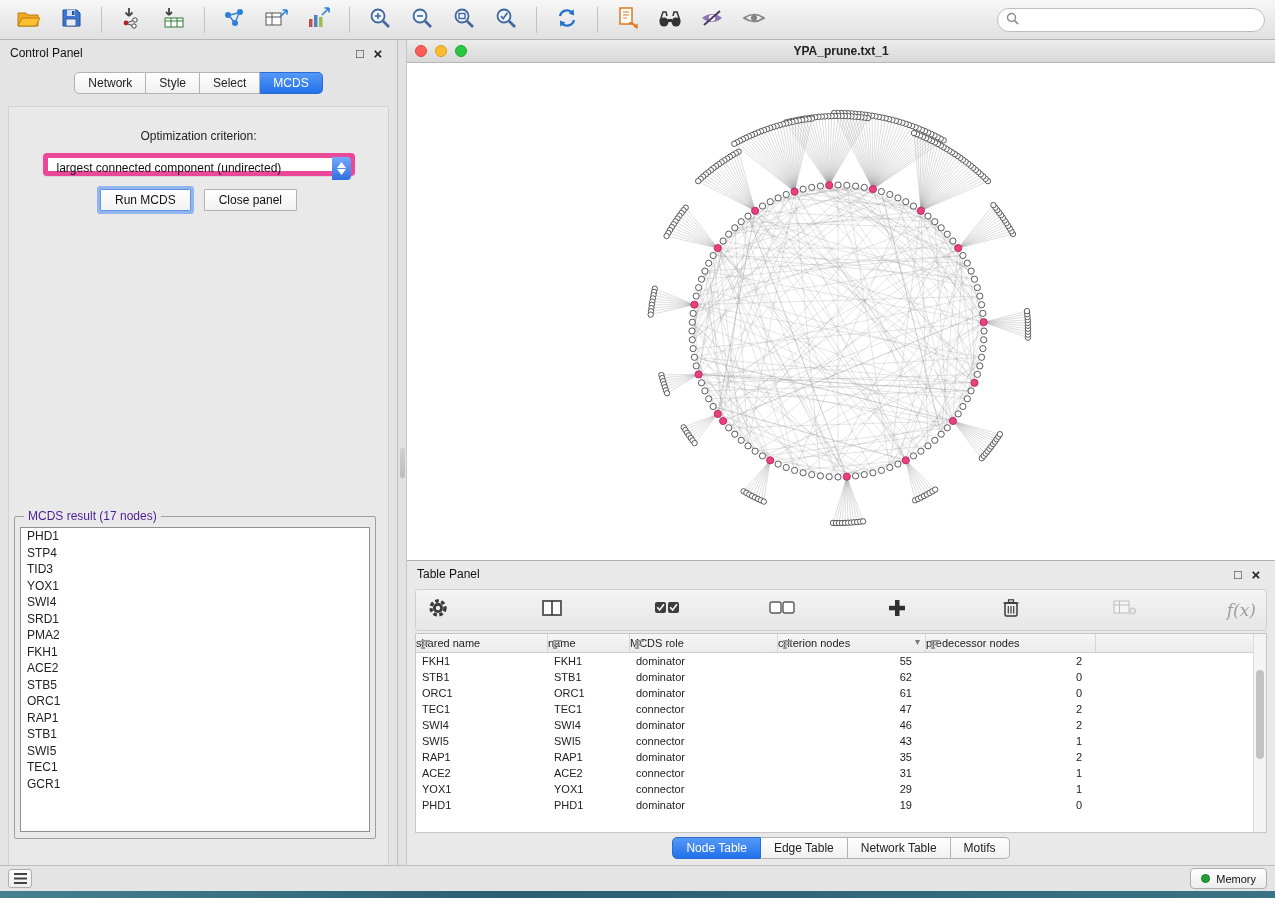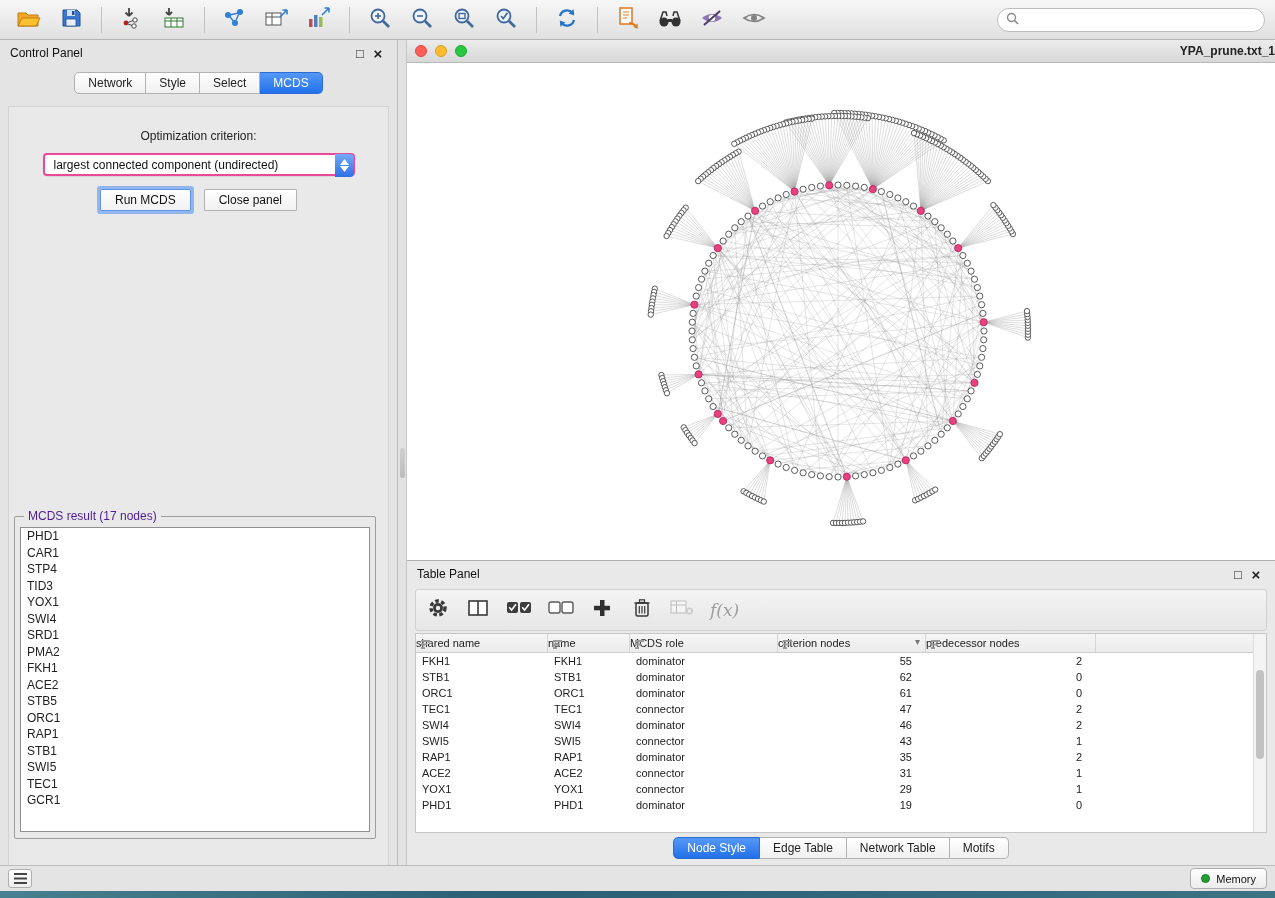--- a/index.html
+++ b/index.html
@@ -37,21 +37,21 @@
     padding:3px 13px; font-size:12px; color:#222;
     background:linear-gradient(#ffffff,#f0f0f0); border:1px solid #b2b2b2; border-left:none;
   }
   .seg .tab:first-child { border-left:1px solid #b2b2b2; border-radius:5px 0 0 5px; }
   .seg .tab:last-child { border-radius:0 5px 5px 0; }
   .seg .tab.active { background:linear-gradient(#5598f8,#2271ea); border-color:#2a6bd4; color:#fff; }
   .cp-body { position:absolute; top:66px; left:8px; right:8px; bottom:0; background:#e9e9e9; border:1px solid #d2d2d2; border-bottom:none; }
   .opt-label { text-align:center; font-size:12px; margin-top:22px; }
   .dropdown {
     position:relative; width:312px; height:23px; margin:10px auto 0 auto;
-    background:#fff; border:2px solid #ec4899; border-radius:4px;
+    background:#fff; border:5px solid #ec4899; border-radius:4px;
     font-size:12px; line-height:21px; padding-left:9px; color:#111;
     box-shadow:0 1px 1px rgba(0,0,0,0.08);
   }
   .dropdown .stepper {
     position:absolute; right:-1px; top:-1px; width:19px; height:23px;
     background:linear-gradient(#74aaf9,#2e6fe4); border-radius:0 4px 4px 0;
     display:flex; flex-direction:column; align-items:center; justify-content:center; gap:1px;
   }
   .btn-row { display:flex; justify-content:center; gap:13px; margin-top:13px; }
   .mac-btn {
@@ -76,31 +76,31 @@
   .network-window { position:absolute; left:407px; top:40px; right:0; height:520px; background:#fff; }
   .net-titlebar {
     position:relative; height:23px; background:linear-gradient(#ececec,#d8d8d8);
     border-bottom:1px solid #b8b8b8; display:flex; align-items:center; padding:0 8px;
   }
   .traffic { display:flex; gap:8px; }
   .light { width:12px; height:12px; border-radius:50%; }
   .light.red { background:#ff5f57; border:1px solid #e0443e; }
   .light.yellow { background:#febc2e; border:1px solid #d89e24; }
   .light.green { background:#28c840; border:1px solid #1da82f; }
-  .net-title { position:absolute; left:0; right:0; text-align:right; font-size:12px; font-weight:bold; color:#222; pointer-events:none; }
+  .net-title { position:absolute; left:0; right:0; text-align:center; font-size:12px; font-weight:bold; color:#222; pointer-events:none; }
   .net-canvas { position:absolute; top:23px; left:0; right:0; bottom:0; background:#fff; overflow:hidden; }
   
   .table-panel {
     position:absolute; left:407px; top:560px; right:0; bottom:33px;
     background:#e9e9e9; border-top:1px solid #b0b0b0;
   }
   .tp-toolbar {
     height:42px; margin:2px 8px 0 8px; background:linear-gradient(#f4f4f4,#e6e6e6);
     border:1px solid #d0d0d0; border-radius:3px;
-    display:flex; align-items:center; padding:0 10px; gap:16px;
+    display:flex; align-items:center; padding:0 10px; gap:16px;justify-content:space-between;
   }
   .tp-tool { display:flex; align-items:center; justify-content:center; min-width:24px; height:28px; }
   .fx { font-family:"DejaVu Serif", serif; font-style:italic; color:#9c9c9c; font-size:17px; }
   .table-wrap {
     position:absolute; left:8px; right:8px; top:72px; bottom:32px;
     background:#fff; border:1px solid #c6c6c6; overflow:hidden;
   }
   .thead { display:flex; height:19px; background:linear-gradient(#f6f6f6,#ebebeb); border-bottom:1px solid #cfcfcf; }
   .th {
     position:relative; display:flex; align-items:center; justify-content:flex-start;
@@ -311,21 +311,20 @@
         </span>
       </div>
       <div class="btn-row">
         <button class="mac-btn focus">Run MCDS</button>
         <button class="mac-btn">Close panel</button>
       </div>
       <fieldset class="result-group">
         <legend>MCDS result (17 nodes)</legend>
         <div class="result-list">
             <div class="mcds-item">PHD1</div>
-            <div class="mcds-item">CAR1</div>
             <div class="mcds-item">STP4</div>
             <div class="mcds-item">TID3</div>
             <div class="mcds-item">YOX1</div>
             <div class="mcds-item">SWI4</div>
             <div class="mcds-item">SRD1</div>
             <div class="mcds-item">PMA2</div>
             <div class="mcds-item">FKH1</div>
             <div class="mcds-item">ACE2</div>
             <div class="mcds-item">STB5</div>
             <div class="mcds-item">ORC1</div>
@@ -1310,21 +1309,21 @@
             <div class="td c4 num">0</div>
           </div>
         </div>
       <div class="vscroll">
         <div class="thumb"></div>
       </div>
     </div>
 
     <div class="tp-tabs">
       <div class="seg" style="margin-top:0;">
-        <div class="tab active">Node Style</div>
+        <div class="tab active">Node Table</div>
         <div class="tab">Edge Table</div>
         <div class="tab">Network Table</div>
         <div class="tab">Motifs</div>
       </div>
     </div>
   </div>
 
   <div class="statusbar">
     <div class="status-left-btn">
       <span><svg width="13" height="11">

